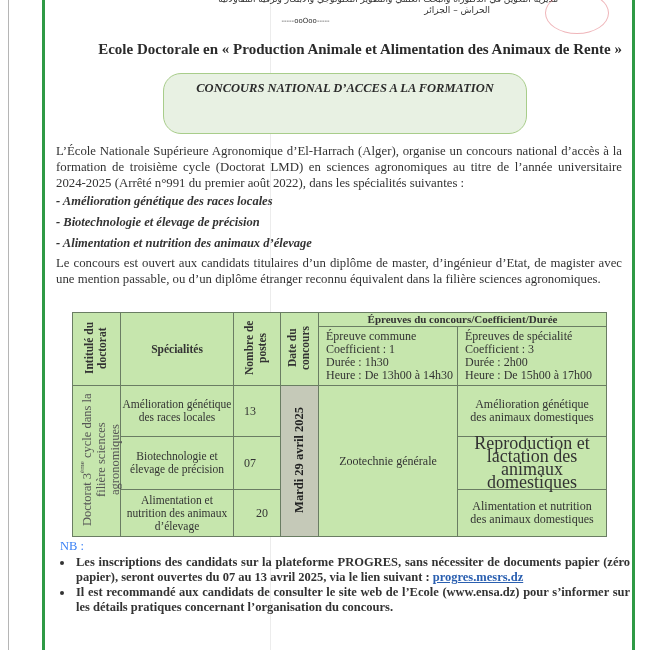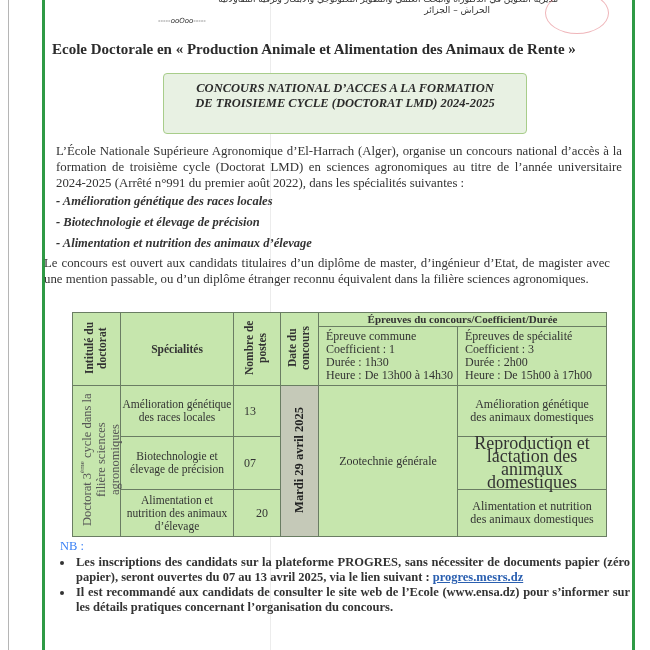--- a/index.html
+++ b/index.html
@@ -6,36 +6,36 @@
   body { width:650px; height:650px; background:#ffffff; position:relative; overflow:hidden;
          font-family:"Liberation Serif","DejaVu Serif",serif; color:#2a2a2a; }
   .scan-line { position:absolute; left:8px; top:0; width:1px; height:650px; background:#b5b5b5; }
   .scan-line2 { position:absolute; left:270px; top:0; width:1px; height:650px; background:#ececec; }
   .frame-left { position:absolute; left:42px; top:0; width:3px; height:650px; background:#2f9a45; }
   .frame-right { position:absolute; left:632px; top:0; width:3px; height:650px; background:#2f9a45; }
 
   .arabic { position:absolute; right:92px; top:-6px; width:400px; text-align:right;
             font-family:"DejaVu Sans",sans-serif; font-size:9px; line-height:11px; color:#333; direction:rtl; }
   .arabic .l2 { padding-right:68px; }
-  .arabic .sep { direction:ltr; text-align:left; padding-right:105px; font-size:7px;font-style:italic; }
+  .arabic .sep { direction:ltr; text-align:center; padding-right:105px; font-size:7px; }
   .stamp { position:absolute; left:545px; top:-8px; width:62px; height:40px; border-radius:50%;
            border:1px solid rgba(220,90,100,0.45); }
 
-  .school-title { position:absolute; left:52px; top:41px; width:570px; text-align:left;
+  .school-title { position:absolute; left:52px; top:41px; width:570px; text-align:right;
                   font-size:15px; font-weight:bold; color:#2b2b2b; }
 
   .title-box { position:absolute; left:163px; top:73px; width:364px; height:61px; border:1px solid #a8cd8a;
-               border-radius:4px; background:#e8f1e3; text-align:center; box-sizing:border-box; padding-top:7px; }
+               border-radius:18px; background:#e8f1e3; text-align:center; box-sizing:border-box; padding-top:7px; }
   .title-box .t1, .title-box .t2 { font-style:italic; font-weight:bold; font-size:12.5px; line-height:15px; color:#2b2b2b; }
   .title-box .t3 { font-size:12.5px; line-height:15px; color:#2b2b2b; }
 
   .intro { position:absolute; left:56px; top:143px; width:566px; font-size:12.8px; line-height:16px;
            text-align:justify; color:#333; }
   .spec { position:absolute; left:56px; font-size:12.5px; font-style:italic; font-weight:bold; color:#333; }
-  .cond { position:absolute; left:44px; top:256px; width:566px; font-size:12.8px; line-height:15.5px;
+  .cond { position:absolute; left:56px; top:256px; width:566px; font-size:12.8px; line-height:15.5px;
           text-align:justify; color:#333; }
 
   table.grid { position:absolute; left:72px; top:312px; width:534px; border-collapse:collapse;
                background:#c6e6ad; table-layout:fixed; }
   table.grid td, table.grid th { border:1px solid #6a7d63; padding:0; font-size:11px; color:#333;
                                  text-align:center; vertical-align:middle; line-height:13px; }
   table.grid th { font-weight:bold; font-size:11.5px; }
   .vert { writing-mode:vertical-rl; transform:rotate(180deg); display:inline-block; white-space:nowrap; }
   .vert.bold { font-weight:bold; font-size:11.5px; line-height:13px; }
   .vert.body { font-size:12.5px; line-height:14px; color:#555; }
@@ -64,21 +64,20 @@
   <div>مديرية التكوين في الدكتوراه والبحث العلمي والتطوير التكنولوجي والابتكار وترقية المقاولاتية</div>
   <div class="l2">الحراش – الجزائر</div>
   <div class="sep">-----ooOoo-----</div>
 </div>
 <div class="stamp"></div>
 
 <div class="school-title">Ecole Doctorale en « Production Animale et Alimentation des Animaux de Rente »</div>
 
 <div class="title-box">
   <div class="t1">CONCOURS NATIONAL D’ACCES A LA FORMATION</div>
-  <div class="t2">DE TROISIEME CYCLE (DOCTORAT LMD) 2024-2025</div>
 </div>
 
 <div class="intro">L’École Nationale Supérieure Agronomique d’El-Harrach (Alger), organise un concours national d’accès à la formation de troisième cycle (Doctorat LMD) en sciences agronomiques au titre de l’année universitaire 2024-2025 (Arrêté n°991 du premier août 2022), dans les spécialités suivantes :</div>
 
 <div class="spec" style="top:194px;">- Amélioration génétique des races locales</div>
 <div class="spec" style="top:215px;">- Biotechnologie et élevage de précision</div>
 <div class="spec" style="top:236px;">- Alimentation et nutrition des animaux d’élevage</div>
 
 <div class="cond">Le concours est ouvert aux candidats titulaires d’un diplôme de master, d’ingénieur d’Etat, de magister avec une mention passable, ou d’un diplôme étranger reconnu équivalent dans la filière sciences agronomiques.</div>
 

